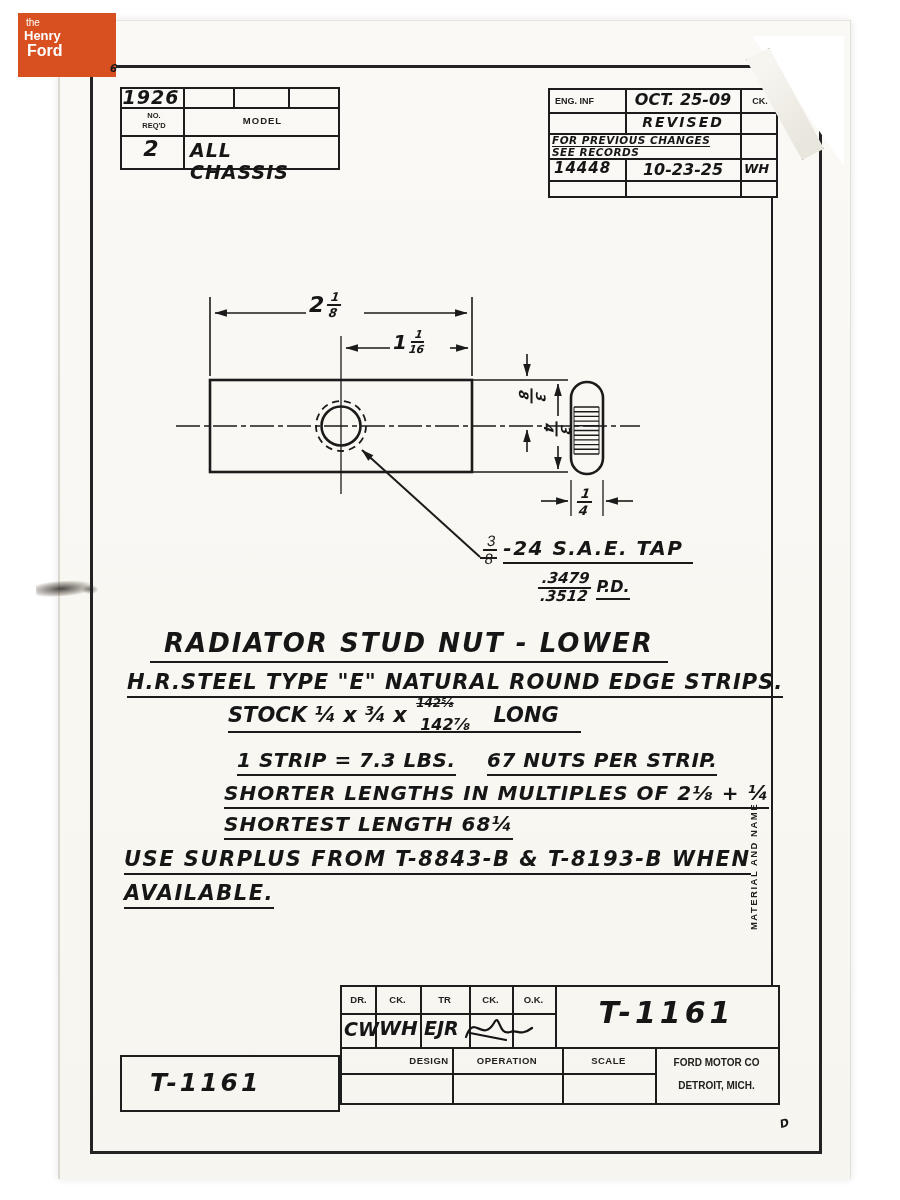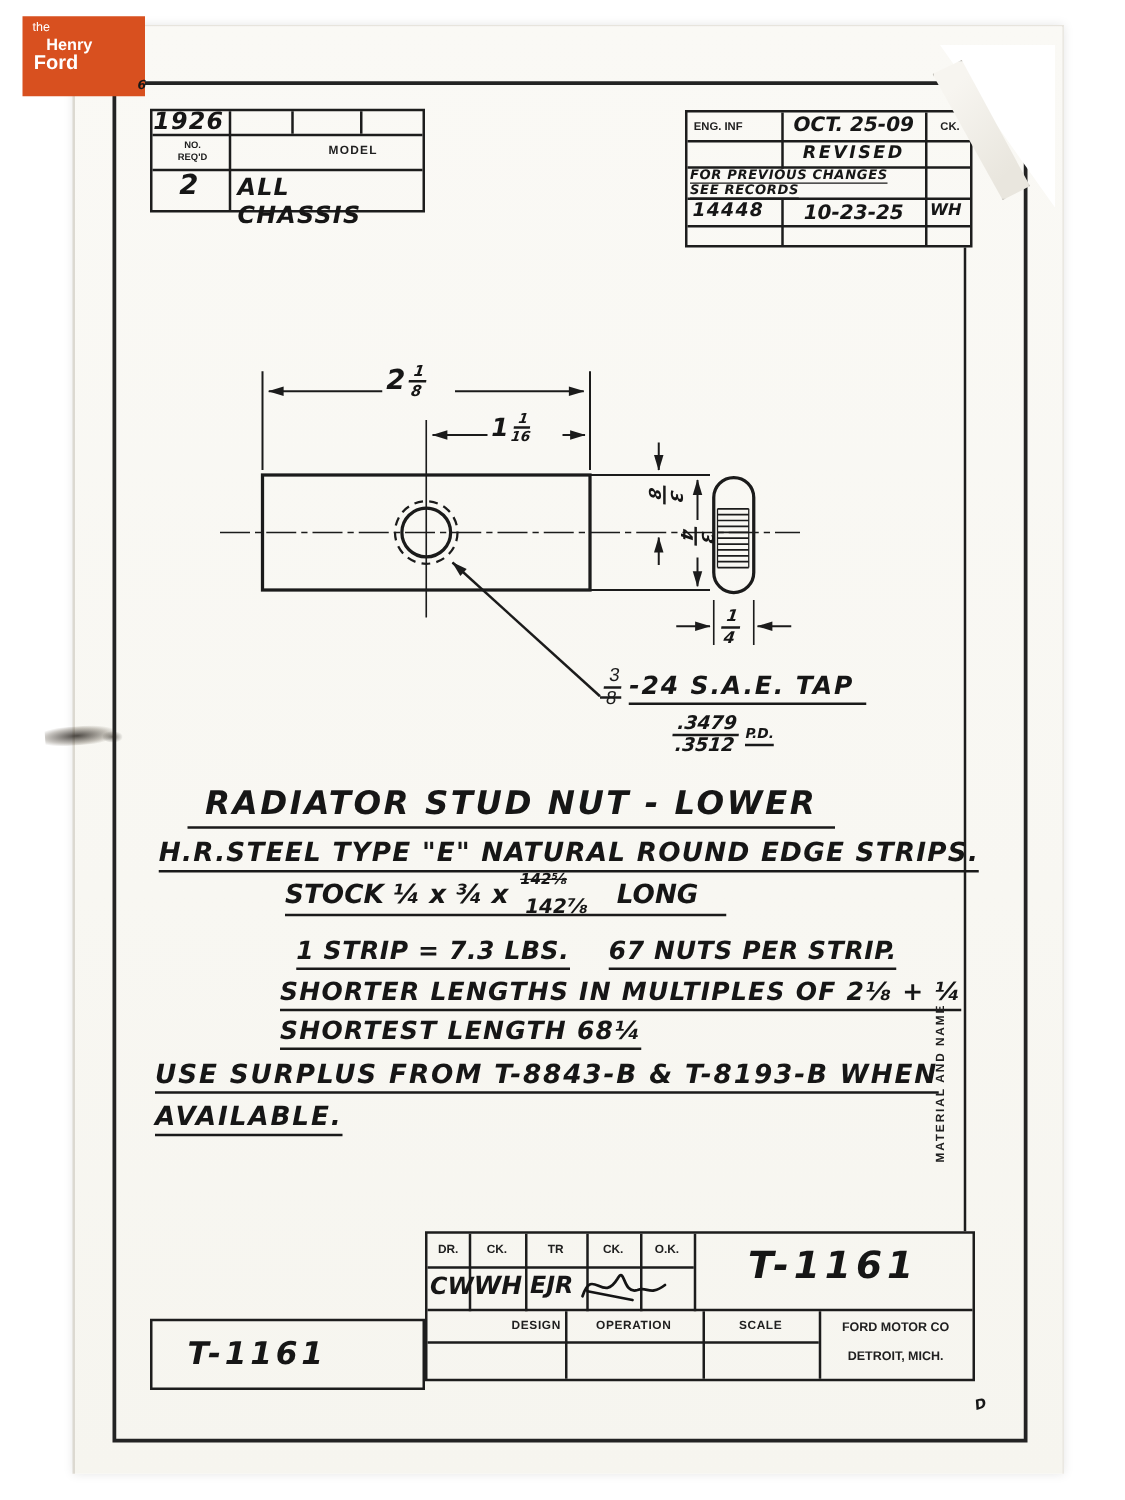--- a/index.html
+++ b/index.html
@@ -9,21 +9,21 @@
   .ln{position:absolute;background:#1c1c1c;}
   
   .sheet{left:58px;top:20px;width:790px;height:1158px;
          background:linear-gradient(180deg,#faf9f5 0%,#f8f7f2 60%,#f6f5ef 100%);
          border-left:2px solid #dcd9d1;border-top:1px solid #e7e4dd;border-right:1px solid #e3e0d8;
          box-shadow:0 0 8px rgba(0,0,0,.10);}
   .frame{left:90px;top:65px;width:726px;height:1083px;border:3px solid #232323;}
   
   .logo{left:18px;top:13px;width:98px;height:64px;padding:5px 0 0 6px;box-sizing:border-box;color:#fff;line-height:1;}
   .logo .l1{font-size:10px;margin-left:2px;}
-  .logo .l2{font-size:13px;font-weight:bold;margin-left:13px;margin-top:1px;}
+  .logo .l2{font-size:13px;font-weight:bold;margin-top:1px;}
   .logo .l3{font-size:16px;font-weight:bold;margin-left:3px;margin-top:1px;}
   
   .plabel{font-family:"Liberation Sans",sans-serif;font-weight:bold;color:#202020;}
   .hw{font-family:"DejaVu Sans",sans-serif;font-style:italic;font-weight:bold;color:#161616;}
   .ul{border-bottom:2.2px solid #1a1a1a;padding-bottom:2px;}
   .ctr{text-align:center;}
   
   .tbox{position:absolute;border:2.2px solid #1d1d1d;box-sizing:border-box;}
   
   .dim{position:absolute;display:flex;align-items:center;gap:3px;background:#f9f8f4;padding:0 3px;
@@ -72,21 +72,21 @@
     <div class="ln" style="left:61px;top:0;width:2px;height:100%;"></div>
     <div class="ln" style="left:111px;top:0;width:2px;height:18px;"></div>
     <div class="ln" style="left:166px;top:0;width:2px;height:18px;"></div>
     <div class="ln" style="left:0;top:18px;width:100%;height:2px;"></div>
     <div class="ln" style="left:0;top:46px;width:100%;height:2px;"></div>
     <div class="ab hw ctr" style="left:0;top:-3px;width:58px;font-size:19px;letter-spacing:1px;">1926</div>
     <div class="ab plabel ctr" style="left:0;top:22px;width:64px;font-size:7.5px;line-height:1.3;">
       <div>NO.</div>
       <div>REQ'D</div>
     </div>
-    <div class="ab plabel ctr" style="left:63px;top:26px;width:155px;font-size:9.5px;letter-spacing:1px;margin-left:20px;">MODEL</div>
+    <div class="ab plabel ctr" style="left:63px;top:26px;width:155px;font-size:9.5px;letter-spacing:1px;">MODEL</div>
     <div class="ab hw ctr" style="left:0;top:47px;width:58px;font-size:22px;">2</div>
     <div class="ab hw" style="left:68px;top:50px;font-size:19px;letter-spacing:1px;">ALL CHASSIS</div>
   </div>
 
   <div class="tbox" style="left:548px;top:88px;width:230px;height:110px;">
     <div class="ln" style="left:75px;top:0;width:2px;height:45px;"></div>
     <div class="ln" style="left:75px;top:70px;width:2px;height:36px;"></div>
     <div class="ln" style="left:190px;top:0;width:2px;height:106px;"></div>
     <div class="ln" style="left:0;top:22px;width:100%;height:2px;"></div>
     <div class="ln" style="left:0;top:43px;width:100%;height:2px;"></div>
@@ -194,21 +194,21 @@
           <span class="fn">3</span>
           <span class="fd">8</span>
         </span>
       <span class="hw ul" style="font-size:20px;letter-spacing:1.5px;padding-right:10px;">-24 S.A.E. TAP</span>
     </div>
     <div style="display:flex;align-items:center;gap:5px;margin:4px 0 0 55px;">
       <span class="frac big" style="transform:skewX(-6deg);">
           <span class="fn hw" style="font-size:15px;">.3479</span>
           <span class="fd hw" style="font-size:15px;">.3512</span>
         </span>
-      <span class="hw ul" style="font-size:11px;text-align:right;">P.D.</span>
+      <span class="hw ul" style="font-size:16px;text-align:right;">P.D.</span>
     </div>
   </div>
 
   <div class="note ctr" style="left:150px;top:628px;width:500px;">
     <span class="hw ul" style="font-size:26px;letter-spacing:2px;display:inline-block;padding:0 14px 3px;">RADIATOR STUD NUT - LOWER</span>
   </div>
   <div class="note" style="left:127px;top:670px;">
     <span class="hw ul" style="font-size:21px;letter-spacing:1px;">H.R.STEEL TYPE "E" NATURAL ROUND EDGE STRIPS.</span>
   </div>
   <div class="note" style="left:228px;top:702px;">

